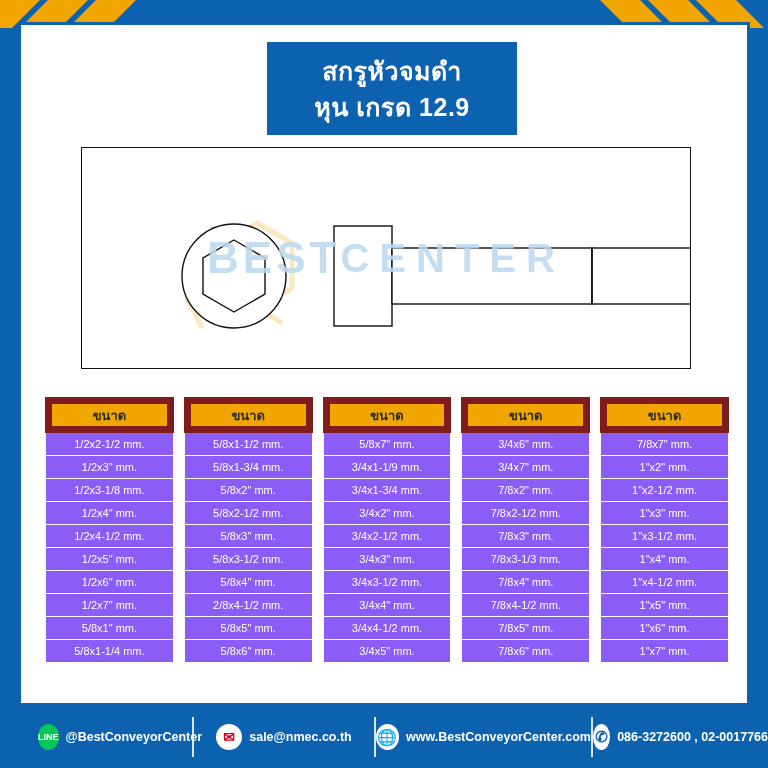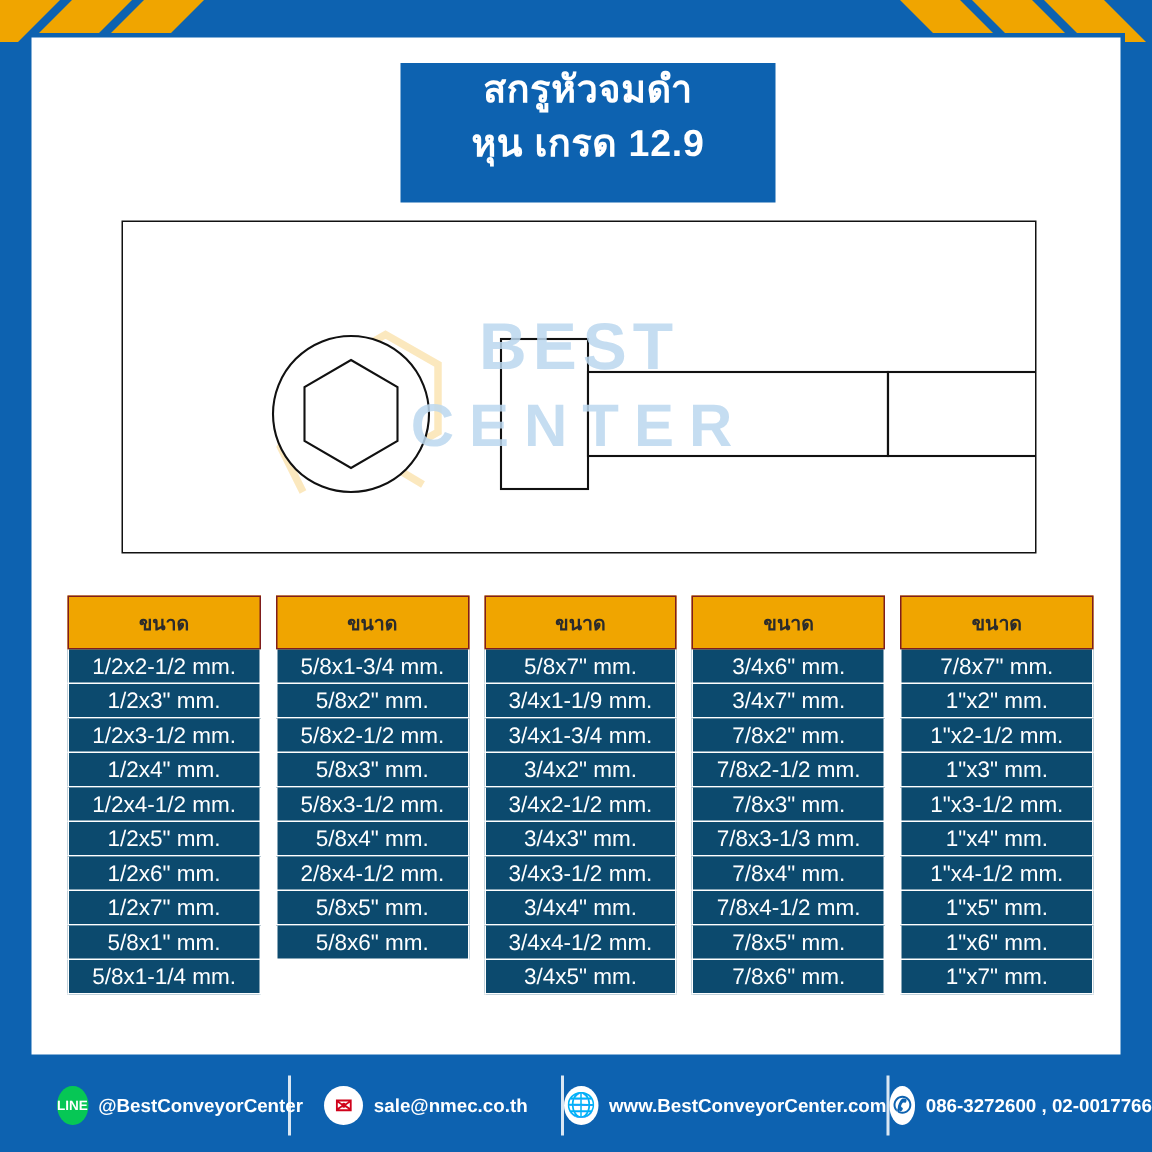--- a/index.html
+++ b/index.html
@@ -31,73 +31,73 @@
     border: 3px solid #0d62b0;
   }
 
   
   .title-box {
     position: absolute;
     left: 246px; top: 17px;
     width: 250px; height: 93px;
     background: #0d62b0;
     display: flex; flex-direction: column;
-    align-items: center; 
+    align-items: center; justify-content: center;
     color: #ffffff;
   }
   .title-line {
     font-size: 25px; font-weight: bold; line-height: 36px;
     letter-spacing: 0.5px;
   }
 
   
   .img-frame {
     position: absolute;
     left: 60px; top: 122px;
     width: 610px; height: 222px;
     border: 1px solid #111;
     background: #fff;
     overflow: hidden;
   }
   .wm {
     position: absolute;
     left: 0; top: 0; width: 100%; height: 100%;
-    display: flex; flex-direction: column;
+    display: flex; 
     justify-content: center; align-items: center;
     pointer-events: none;
   }
   .wm-line {
     font-size: 44px; font-weight: bold; letter-spacing: 4px;
     color: #bcd8ef; opacity: .85;
     line-height: 52px;
   }
   .wm-line.small { font-size: 40px; letter-spacing: 10px; text-align: center; }
 
   
   .tables {
     position: absolute;
     left: 24px; top: 372px;
     width: 684px;
     display: flex; gap: 10px;
   }
   .tcol { width: 131px; }
   .thead {
     background: #f0a500;
-    border: 1px solid #7f1d1d;
+    border: 7px solid #7f1d1d;
     height: 36px;
     display: flex; align-items: center; justify-content: center;
     font-size: 13px; font-weight: bold; color: #2b2b2b;
   }
   .tcell {
-    background: #0c4a6e;
+    background: #8b5cf6;
     border: 1px solid #ffffff;
     border-top: none;
     height: 23px;
     display: flex; align-items: center; justify-content: center;
-    font-size: 15px; color: #ffffff;
+    font-size: 11px; color: #ffffff;
     white-space: nowrap;
   }
 
   
   .footer {
     position: absolute;
     left: 0; bottom: 0; width: 768px; height: 62px;
     background: #0d62b0;
     display: flex; align-items: center;
     color: #ffffff;
@@ -178,32 +178,33 @@
         <div class="wm-line small">CENTER</div>
       </div>
     </div>
 
     <div class="tables">
 
       <div class="tcol">
         <div class="thead">ขนาด</div>
         <div class="tcell">1/2x2-1/2 mm.</div>
         <div class="tcell">1/2x3" mm.</div>
-        <div class="tcell">1/2x3-1/2 mm.</div>
+        <div class="tcell">1/2x3-1/8 mm.</div>
         <div class="tcell">1/2x4" mm.</div>
         <div class="tcell">1/2x4-1/2 mm.</div>
         <div class="tcell">1/2x5" mm.</div>
         <div class="tcell">1/2x6" mm.</div>
         <div class="tcell">1/2x7" mm.</div>
         <div class="tcell">5/8x1" mm.</div>
         <div class="tcell">5/8x1-1/4 mm.</div>
       </div>
 
       <div class="tcol">
         <div class="thead">ขนาด</div>
+        <div class="tcell">5/8x1-1/2 mm.</div>
         <div class="tcell">5/8x1-3/4 mm.</div>
         <div class="tcell">5/8x2" mm.</div>
         <div class="tcell">5/8x2-1/2 mm.</div>
         <div class="tcell">5/8x3" mm.</div>
         <div class="tcell">5/8x3-1/2 mm.</div>
         <div class="tcell">5/8x4" mm.</div>
         <div class="tcell">2/8x4-1/2 mm.</div>
         <div class="tcell">5/8x5" mm.</div>
         <div class="tcell">5/8x6" mm.</div>
       </div>

